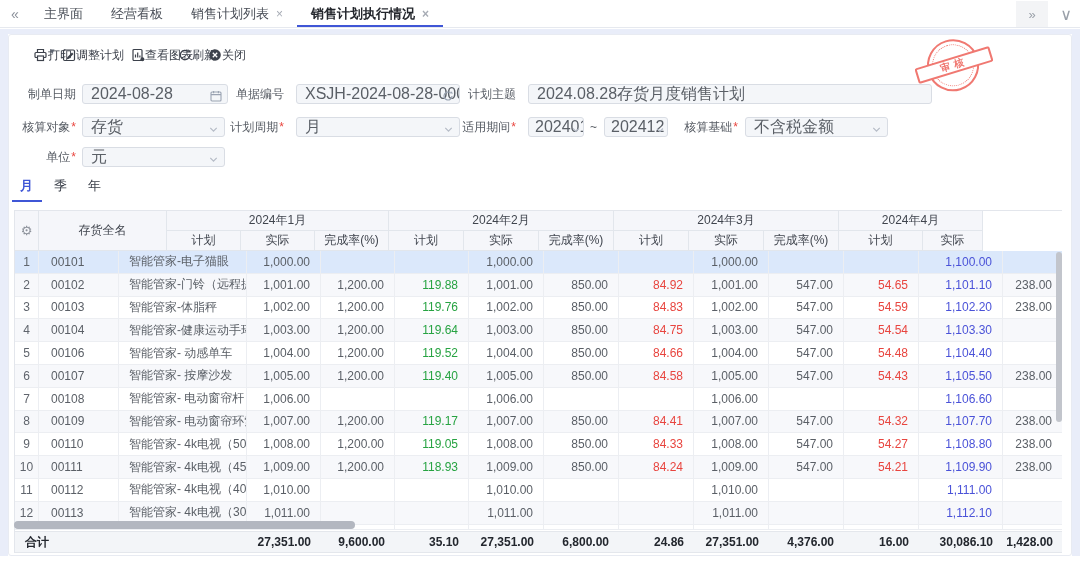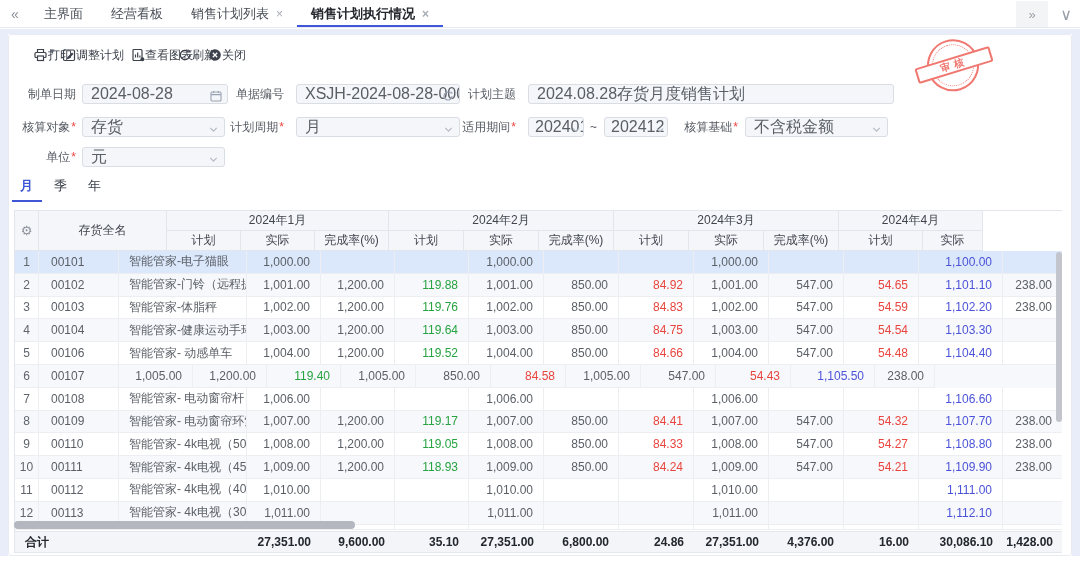--- a/index.html
+++ b/index.html
@@ -202,21 +202,21 @@
   <div class="fbox" style="left:296px; top:84px; width:164px;">
     <span>XSJH-2024-08-28-00005</span>
     <span class="ficon">
       <svg width="12" height="12" viewBox="0 0 12 12">
           <path d="M10 6a4 4 0 1 1-1.2-2.85" fill="none" stroke="#9aa3b2" stroke-width="1.2"></path>
           <path d="M8.8 1v2.4h2.4z" fill="#9aa3b2"></path>
         </svg>
     </span>
   </div>
   <div class="flabel" style="left:462px; top:84px; width:54px;"><span>计划主题</span></div>
-  <div class="fbox" style="left:528px; top:84px; width:366px;">
+  <div class="fbox" style="left:528px; top:84px; width:404px;">
     <span>2024.08.28存货月度销售计划</span>
   </div>
 
   <div class="flabel" style="left:0px; top:117px; width:76px;padding-left:19px;"><span>核算对象</span><span class="star">*</span></div>
   <div class="fbox" style="left:82px; top:117px; width:143px;">
     <span>存货</span>
     <span class="ficon">
       <svg width="11" height="11" viewBox="0 0 12 12">
           <path d="M2.5 4.2l3.5 3.6 3.5-3.6" fill="none" stroke="#b6bcc7" stroke-width="1.4"></path>
         </svg>
@@ -391,20 +391,21 @@
           <div class="td num neg" style="width: 75px;">84.66</div>
           <div class="td num" style="width: 75px;">1,004.00</div>
           <div class="td num" style="width: 75px;">547.00</div>
           <div class="td num neg" style="width: 75px;">54.48</div>
           <div class="td num plan-apr" style="width: 84px;">1,104.40</div>
           <div class="td num" style="width: 60px;"></div>
         </div>
         <div class="tr even">
           <div class="td seq" style="width: 24px;">6</div>
           <div class="td code" style="width: 80px;">00107</div>
+          <div class="td name" style="width: 128px;">智能管家- 按摩沙发</div>
           <div class="td num" style="width: 74px;">1,005.00</div>
           <div class="td num" style="width: 74px;">1,200.00</div>
           <div class="td num pos" style="width: 74px;">119.40</div>
           <div class="td num" style="width: 75px;">1,005.00</div>
           <div class="td num" style="width: 75px;">850.00</div>
           <div class="td num neg" style="width: 75px;">84.58</div>
           <div class="td num" style="width: 75px;">1,005.00</div>
           <div class="td num" style="width: 75px;">547.00</div>
           <div class="td num neg" style="width: 75px;">54.43</div>
           <div class="td num plan-apr" style="width: 84px;">1,105.50</div>

